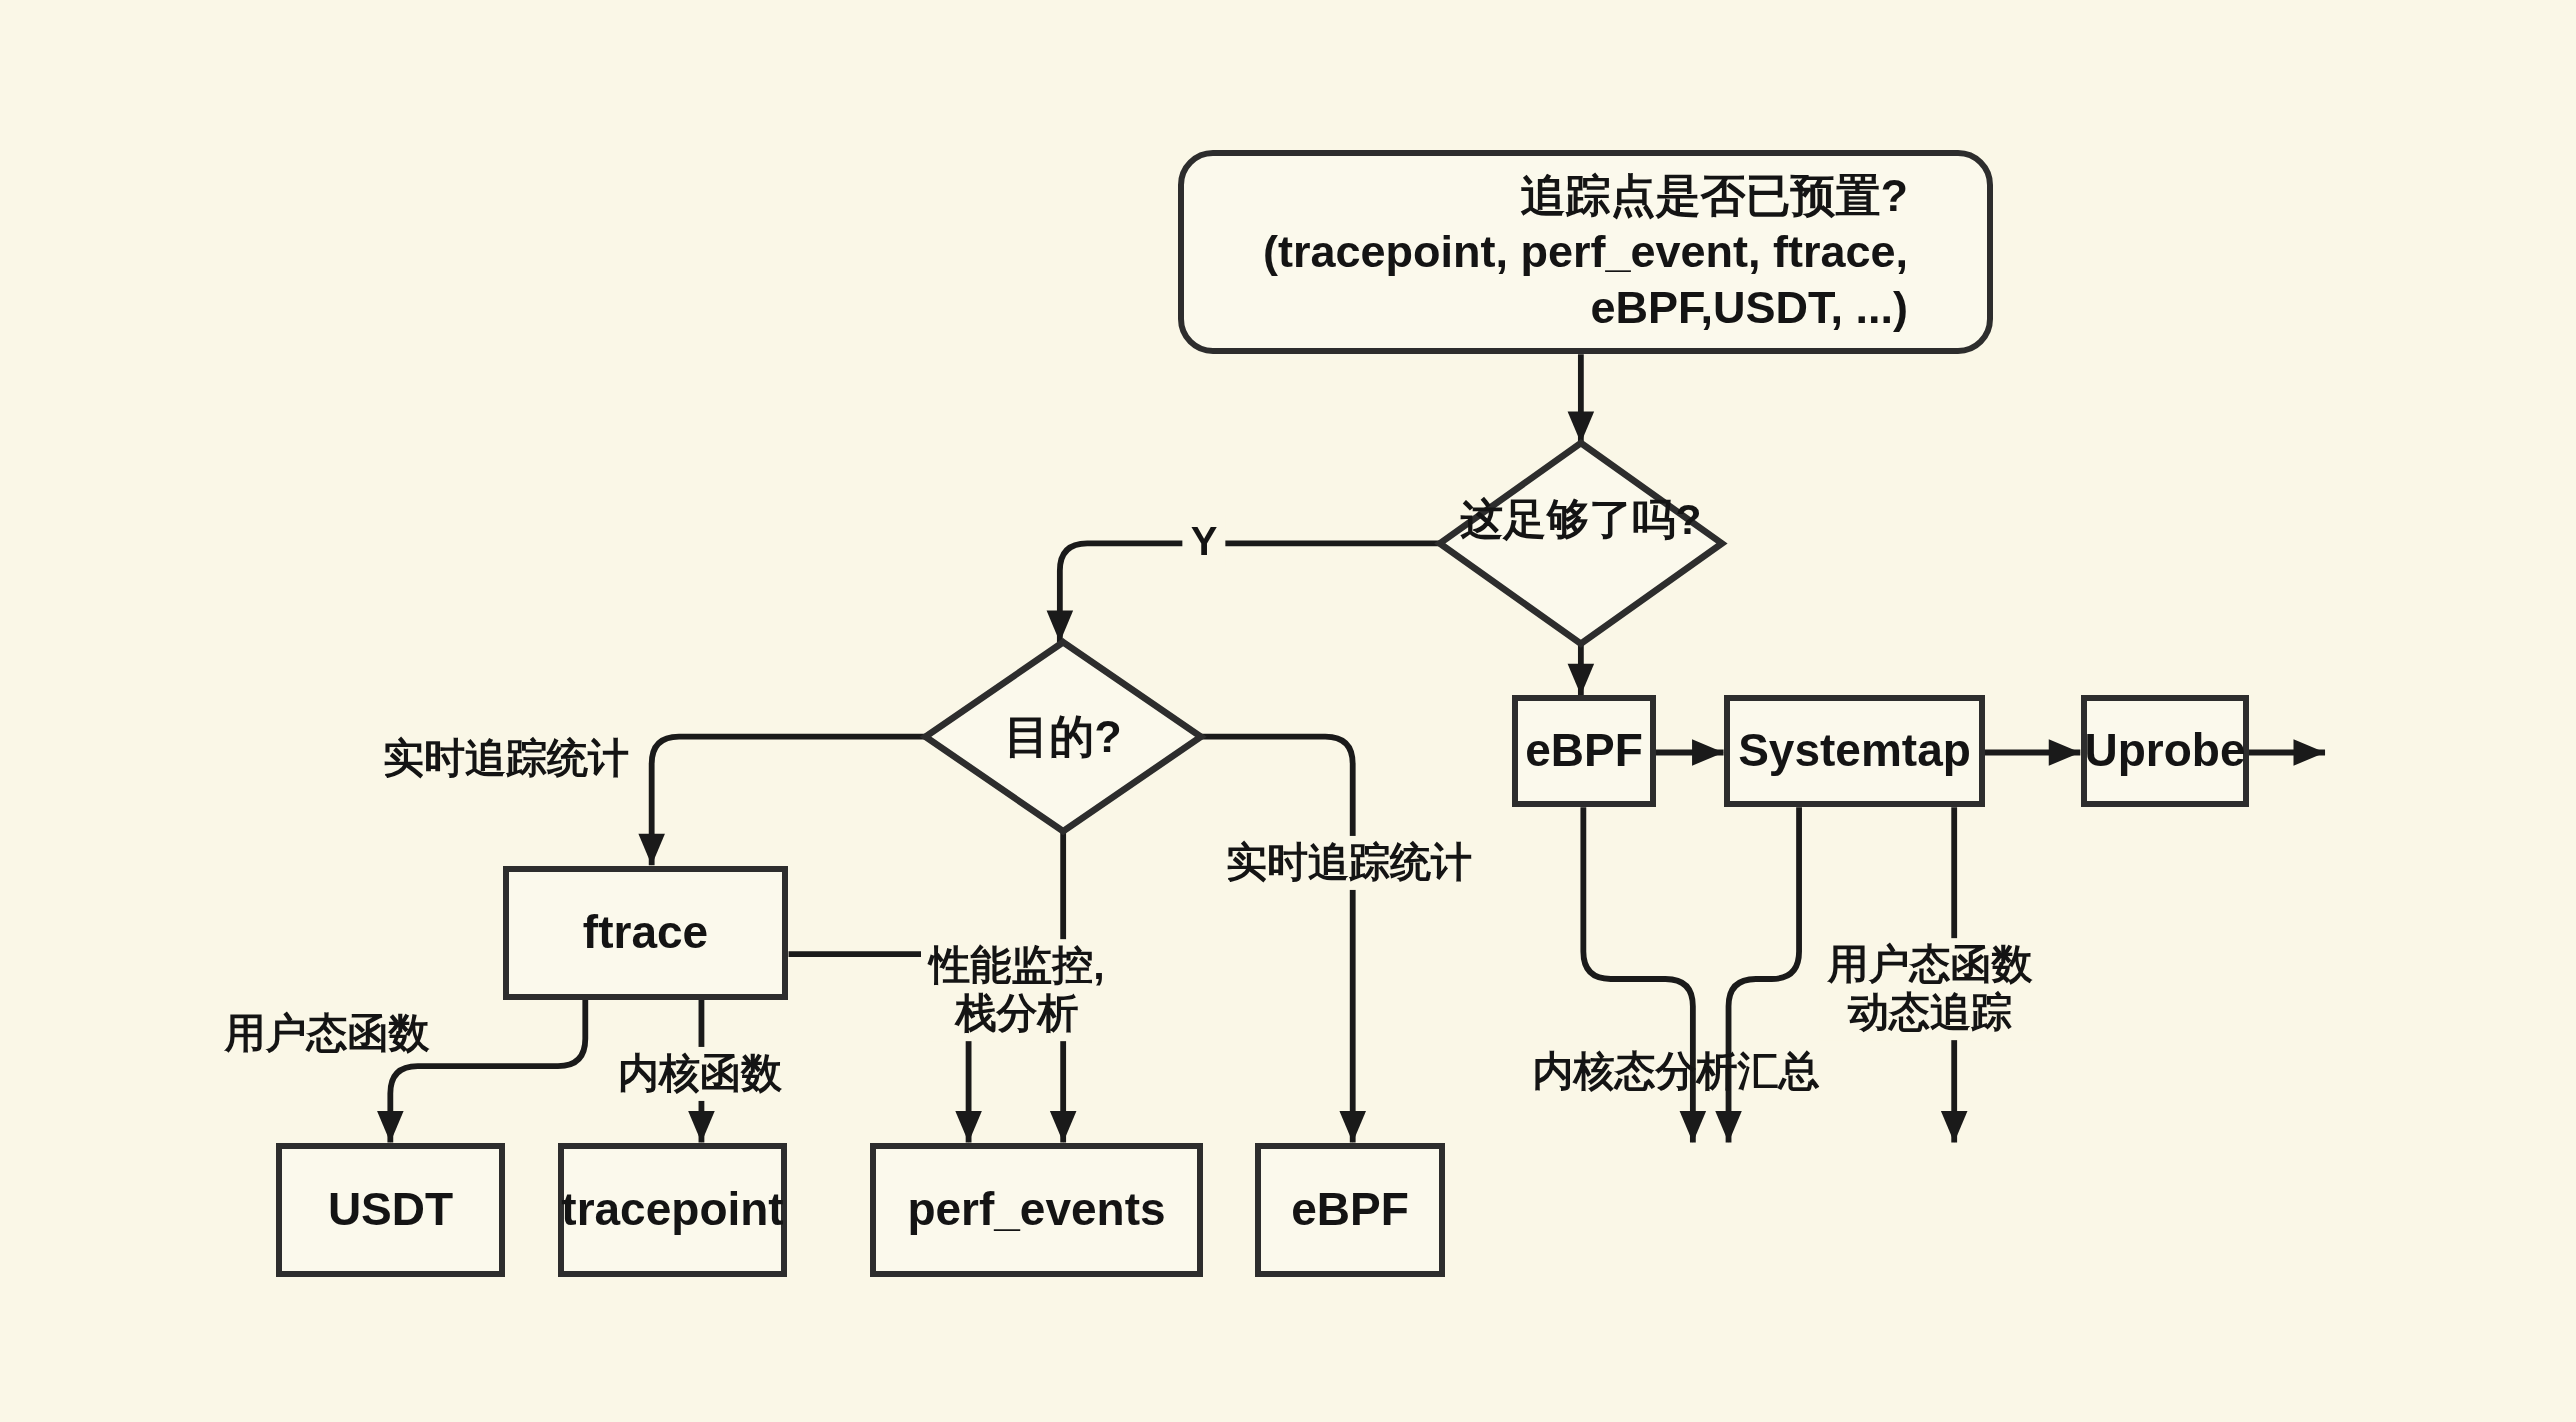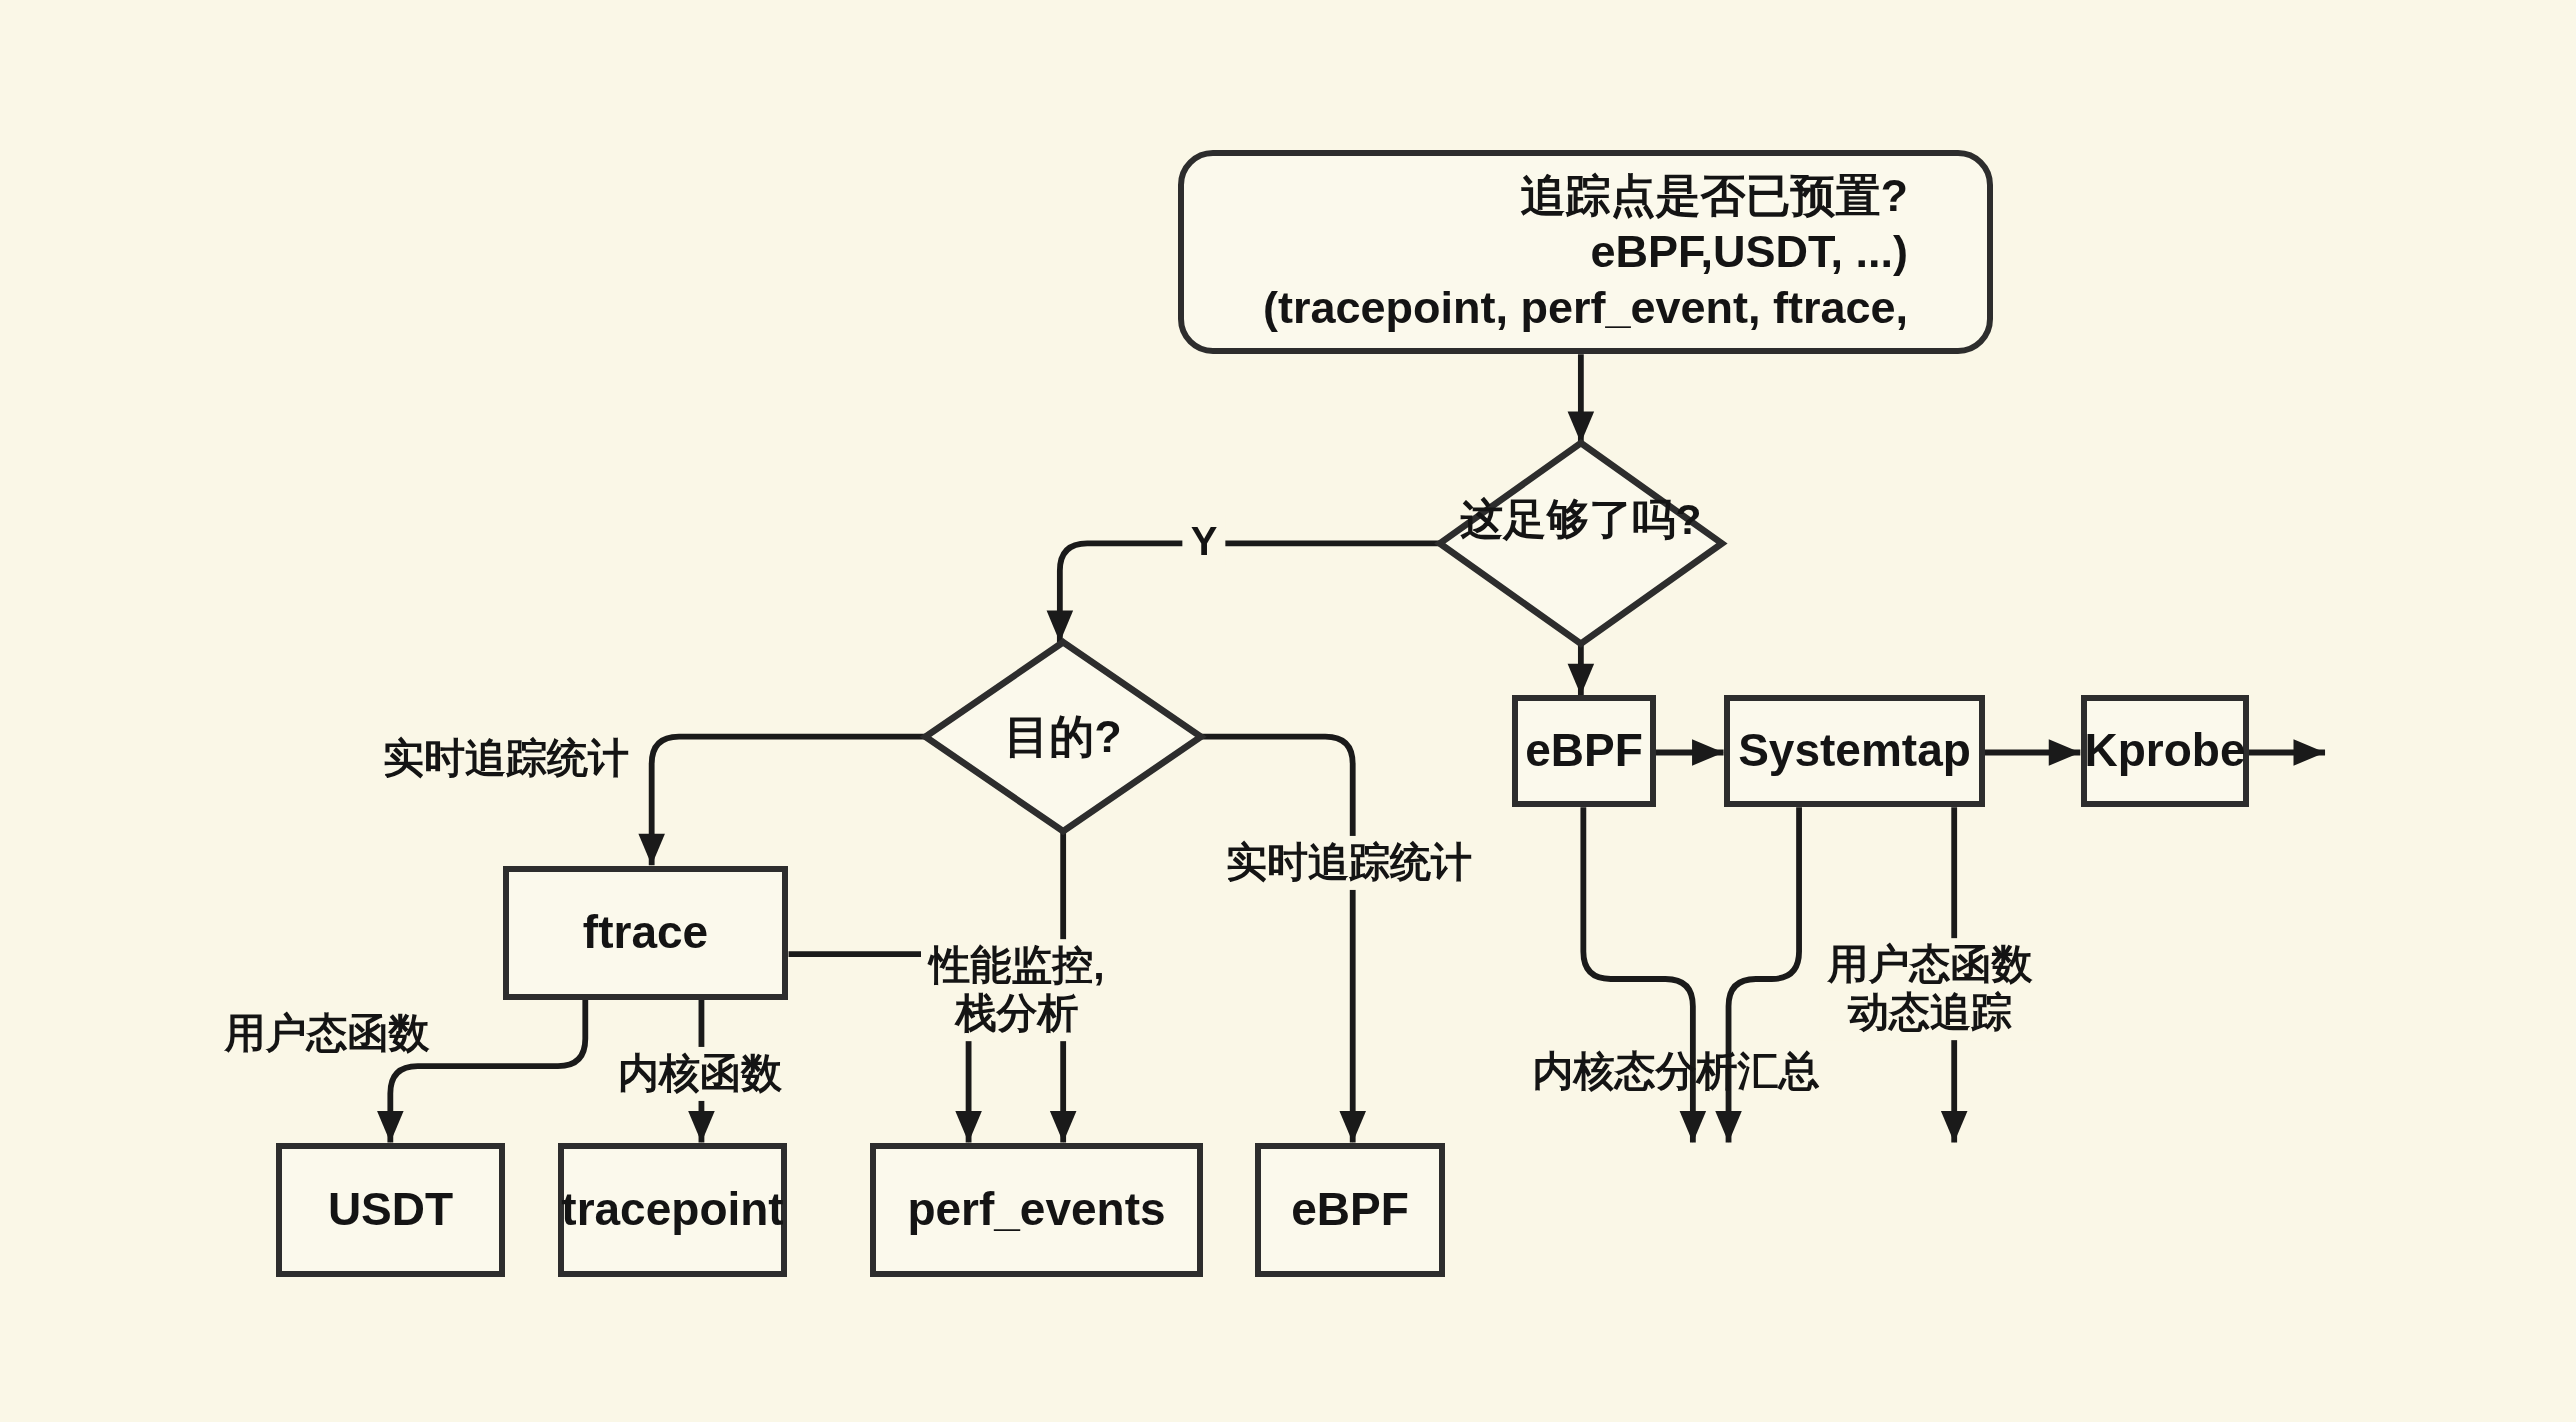--- a/index.html
+++ b/index.html
@@ -96,29 +96,29 @@
     <path class="wire" marker-end="url(#arrow)" d="M2168 973 L2168 1147 Q2168 1180 2135 1180 L2116 1180 Q2083 1180 2083 1213 L2083 1377"></path>
     <path class="wire" marker-end="url(#arrow)" d="M2355 973 L2355 1377"></path>
 
     <polygon class="diamond" points="1905,534 2075,655 1905,776 1735,655"></polygon>
     <polygon class="diamond" points="1281,774 1447,888 1281,1002 1115,888"></polygon>
   </svg>
 
   <div class="node" id="n-start">
     <div>
       <div>追踪点是否已预置?</div>
+      <div>(tracepoint, perf_event, ftrace,</div>
       <div>eBPF,USDT, ...)</div>
-      <div>(tracepoint, perf_event, ftrace,</div>
     </div>
   </div>
 
   <div class="node" id="n-ftrace">ftrace</div>
   <div class="node" id="n-ebpf-top">eBPF</div>
   <div class="node" id="n-systemtap">Systemtap</div>
-  <div class="node" id="n-lttng">Kprobe</div>
+  <div class="node" id="n-lttng">Uprobe</div>
   <div class="node" id="n-usdt">USDT</div>
   <div class="node" id="n-tracepoint">tracepoint</div>
   <div class="node" id="n-perf-events">perf_events</div>
   <div class="node" id="n-ebpf-bottom">eBPF</div>
 
   <div class="dlabel" id="dl-enough">这足够了吗?</div>
   <div class="dlabel" id="dl-purpose">目的?</div>
 
   <div class="elabel mask" id="el-yes">Y</div>
   <div class="elabel" id="el-realtime">实时追踪统计</div>

